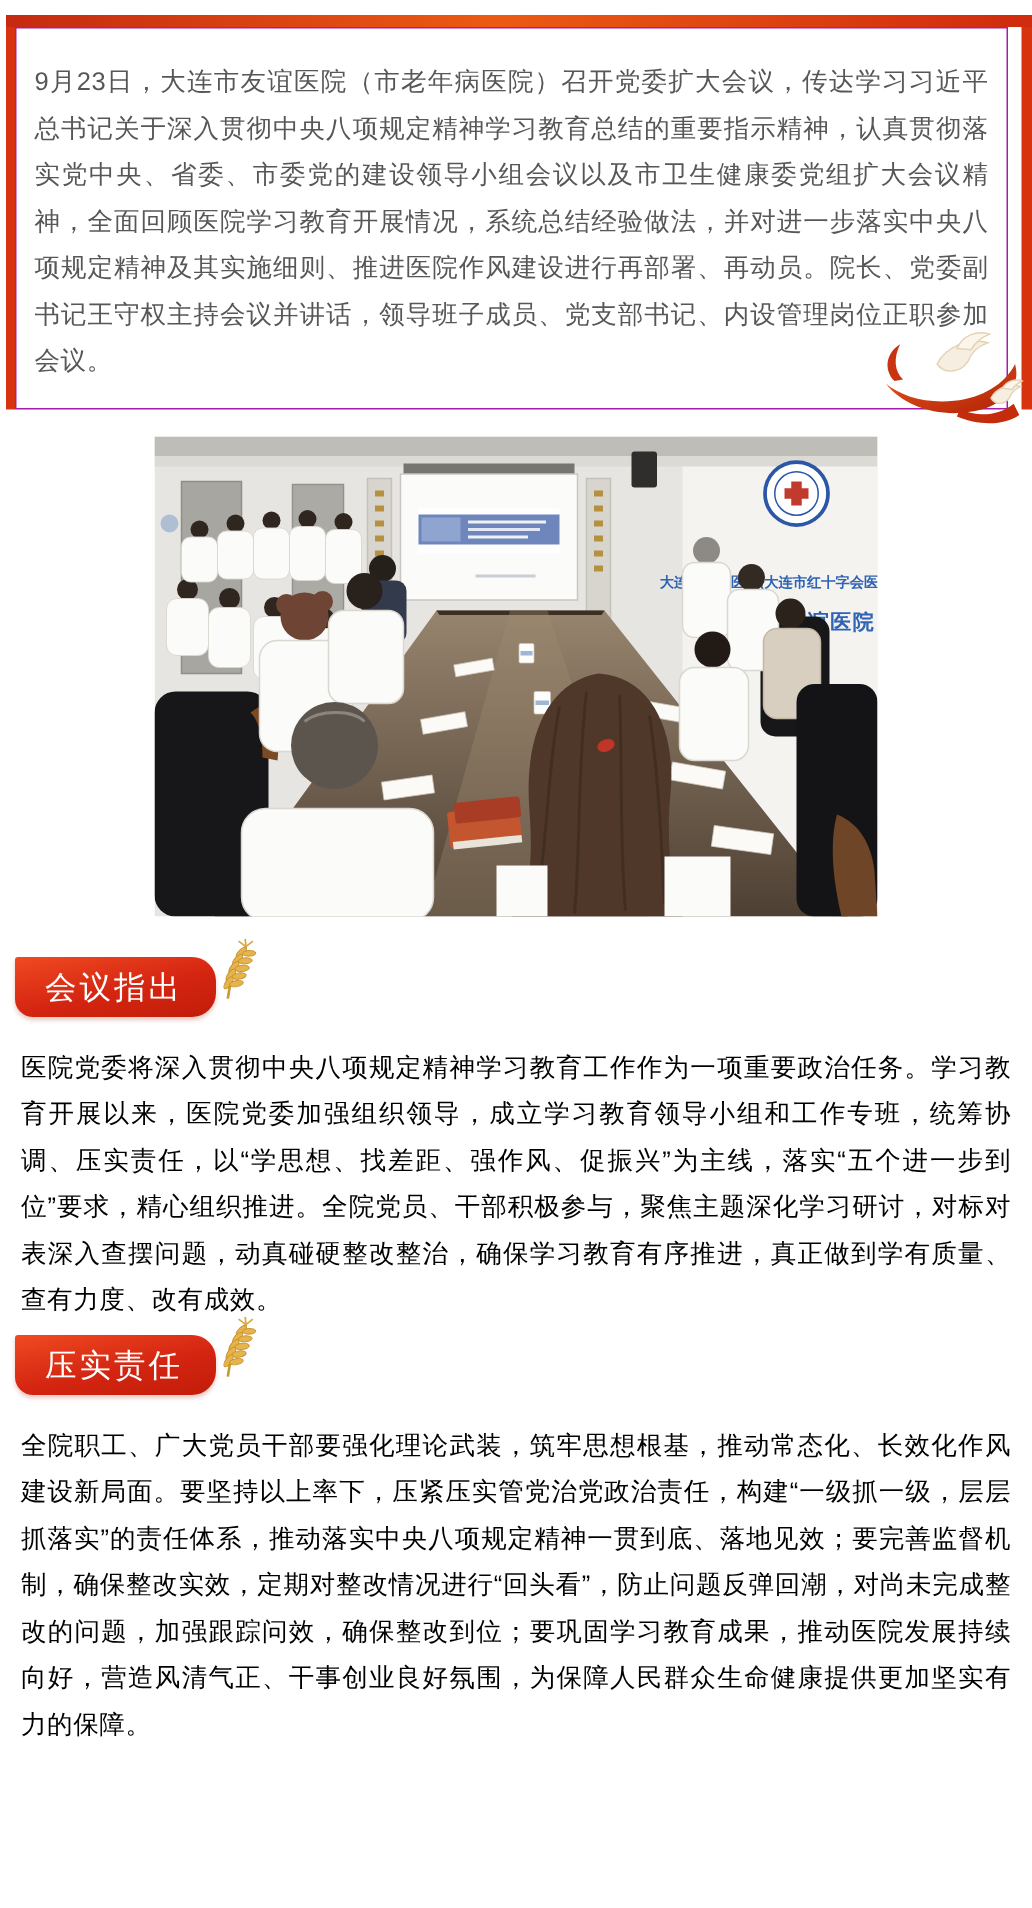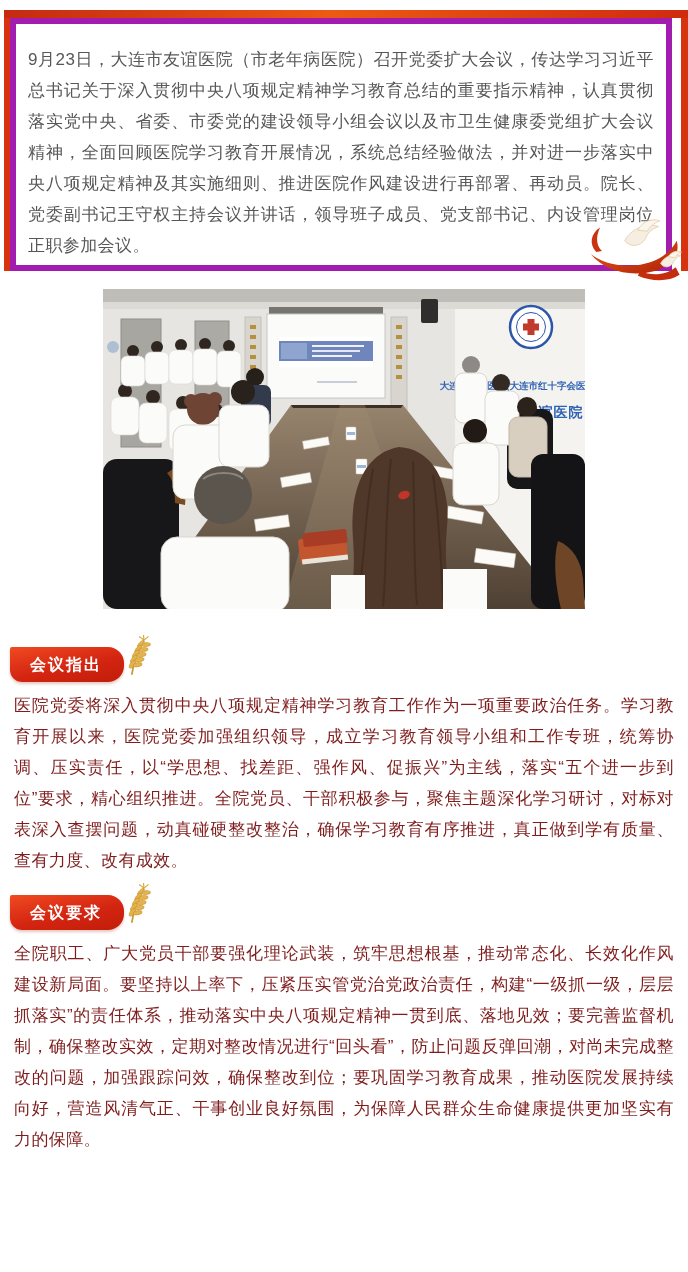--- a/index.html
+++ b/index.html
@@ -9,46 +9,45 @@
   }
   .page{position:relative;width:688px;height:1272px;background:#fff;}
 
   
   .intro-frame{position:relative;margin:10px 0 0 4px;}
   .intro-bar{height:8px;background:linear-gradient(90deg,#c52a10,#ec5a13 48%,#cf2b0e);}
   .intro-body{display:flex;align-items:stretch;}
   .stripe-l{width:6px;background:#d8330f;}
   .stripe-r{width:7px;background:#d8330f;}
   .intro-box{
-    flex:1;margin-right:9px;background:#fff;border:6px solid #a21caf;
-    padding:20px 12px 4px 12px;
+    flex:1;margin-right:9px;background:#fff;border:1px solid #a21caf;
+    padding:20px 12px 16px 12px;
   }
   .intro-text{
     margin:0;font-size:17px;line-height:31px;color:#575757;
     text-align:justify;letter-spacing:0.4px;
   }
   .dove-decor{position:absolute;right:-1px;bottom:-16px;width:104px;height:70px;z-index:3;}
 
   
   .photo{display:block;margin:18px auto 0;width:482px;height:320px;}
 
   
   .section{padding:0 14px;margin-top:27px;}
   .section ~ .section{margin-top:8px;}
   .badge{
     position:relative;display:inline-block;margin-left:-4px;
     background:linear-gradient(168deg,#f04a22 0%,#d42511 55%,#c11d09 100%);
-    color:#fff;font-size:16px;font-weight:bold;letter-spacing:2px;line-height:1;
+    color:#fff;font-size:21px;font-weight:normal;letter-spacing:2px;line-height:1;
     padding:10px 22px 9px 20px;border-radius:2px 16px 16px 12px;
     box-shadow:0 2px 3px rgba(160,30,5,.25);
-    margin-top:11px;
   }
   .wheat{position:absolute;right:-27px;top:-13px;width:32px;height:42px;transform:rotate(6deg);}
   .section p{
-    margin:8px 0 0;font-size:17px;line-height:31px;color:#7f1d1d;
+    margin:18px 0 0;font-size:17px;line-height:31px;color:#000000;
     text-align:justify;letter-spacing:0.4px;
   }
   .hidden-defs{position:absolute;width:0;height:0;overflow:hidden;}
 </style>
 </head>
 <body>
 
 <svg class="hidden-defs" aria-hidden="true">
   <defs>
     <symbol id="wheat-sym" viewBox="0 0 30 40">
@@ -259,21 +258,21 @@
         </svg>
     </span>
     <p>医院党委将深入贯彻中央八项规定精神学习教育工作作为一项重要政治任务。学习教育开展以来，医院党委加强组织领导，成立学习教育领导小组和工作专班，统筹协调、压实责任，以“学思想、找差距、强作风、促振兴”为主线，落实“五个进一步到位”要求，精心组织推进。全院党员、干部积极参与，聚焦主题深化学习研讨，对标对表深入查摆问题，动真碰硬整改整治，确保学习教育有序推进，真正做到学有质量、查有力度、改有成效。</p>
   </div>
 
   <div class="section">
   </div>
 
   <div class="section">
     <span class="badge">
-      <span>会议要求</span>
+      <span>压实责任</span>
       <svg class="wheat" viewBox="0 0 30 40">
           <use href="#wheat-sym"></use>
         </svg>
     </span>
     <p>全院职工、广大党员干部要强化理论武装，筑牢思想根基，推动常态化、长效化作风建设新局面。要坚持以上率下，压紧压实管党治党政治责任，构建“一级抓一级，层层抓落实”的责任体系，推动落实中央八项规定精神一贯到底、落地见效；要完善监督机制，确保整改实效，定期对整改情况进行“回头看”，防止问题反弹回潮，对尚未完成整改的问题，加强跟踪问效，确保整改到位；要巩固学习教育成果，推动医院发展持续向好，营造风清气正、干事创业良好氛围，为保障人民群众生命健康提供更加坚实有力的保障。</p>
   </div>
 
 </div>
 
 </body></html>

